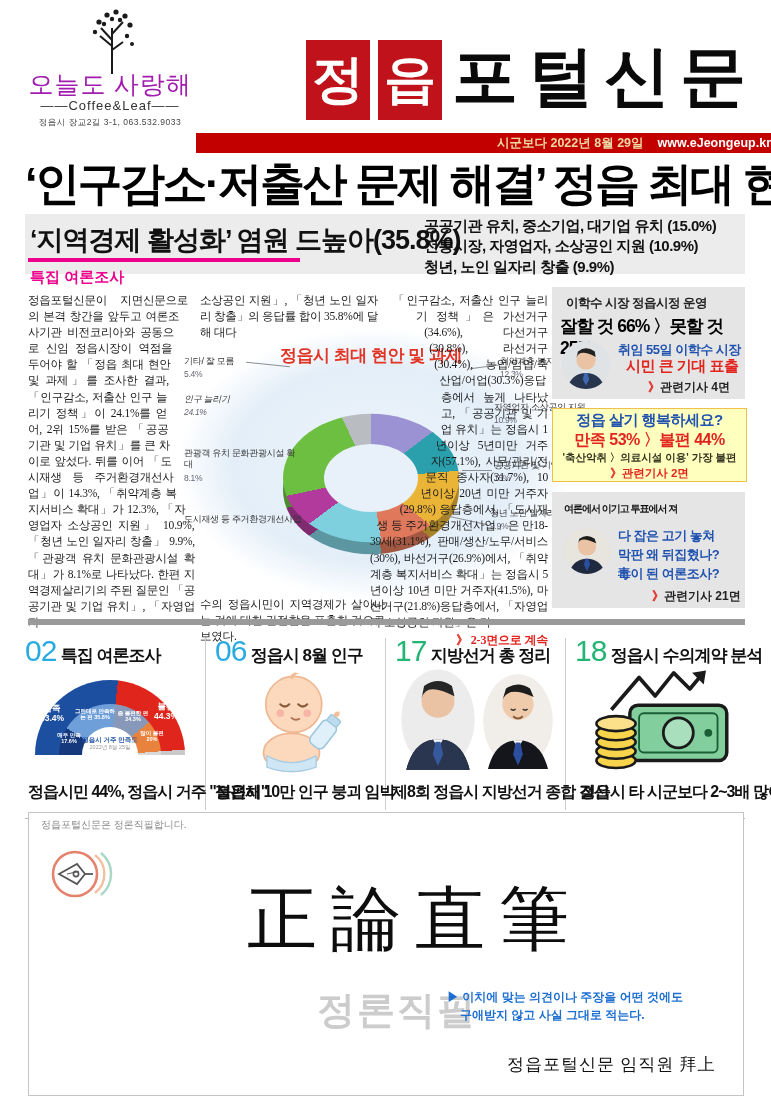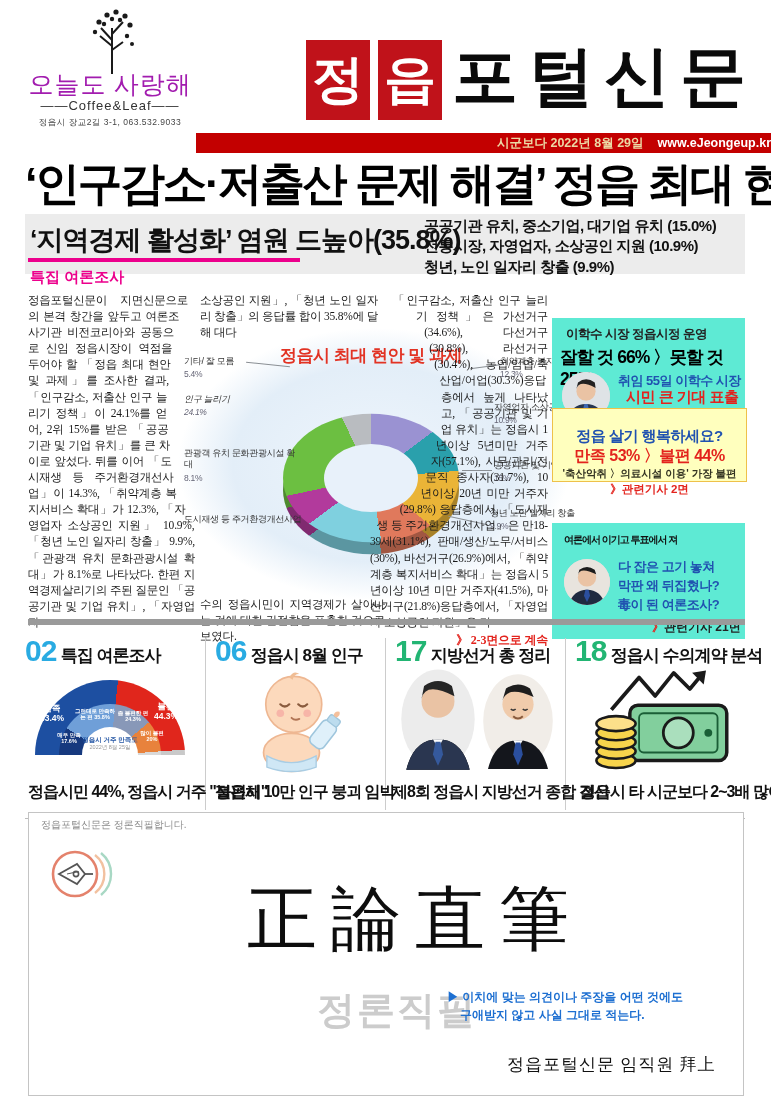--- a/index.html
+++ b/index.html
@@ -34,30 +34,30 @@
   .chart-ellipse{border-radius:50%;background:radial-gradient(ellipse closest-side,#eef5fc 0%,#e3eef8 72%,rgba(227,238,248,0) 100%);}
   .chart-title{color:#e23324;font-size:17px;font-weight:800;text-align:center;letter-spacing:-.5px;}
   .donut-face{border-radius:50%;}
   #donut-base{transform:scaleY(.73);filter:brightness(.72);}
   #donut-top{transform:scaleY(.73);}
   .donut-hole{border-radius:50%;background:#e8f1fa;}
   .dlab{font-size:9px;color:#333;line-height:1.25;letter-spacing:-.3px;}
   .dlab .pct{display:block;color:#667;font-size:8.5px;margin-top:2px;}
   .leader{background:#8a8f94;height:1px;}
   
-  .sbox{background:#5eead4;margin-top:31px;}
+  .sbox{background:#e5e5e5;}
   .sbox-title{font-size:12.5px;font-weight:600;color:#222;letter-spacing:-.5px;}
   .sbox-score{font-size:17.5px;font-weight:900;letter-spacing:-1px;color:#000;}
   .blue{color:#2052b0;} .red{color:#e3231d;}
   .sbox-rel{font-size:12px;font-weight:700;color:#222;}
   .ybox{background:#ffffbe;border:1px solid #eec14a;}
   .photo{border-radius:50%;overflow:hidden;background:#dcdcdc;}
   .graybar{background:#9a9a9a;}
   
-  .sec-num{font-size:30px;font-weight:700;letter-spacing:-1px;}
+  .sec-num{font-size:30px;font-weight:400;letter-spacing:-1px;}
   .sec-label{font-size:17px;font-weight:800;letter-spacing:-1px;color:#111;}
   .sec-cap{font-size:16px;font-weight:800;letter-spacing:-1px;color:#111;white-space:nowrap;}
   .vline{width:1px;background:#ccc;}
   .hline{height:1px;background:#bbb;}
   
   #gauge{overflow:hidden;}
   .glab{position:absolute;color:#fff;font-weight:bold;line-height:1.15;text-align:center;}
   .gcenter{color:#2456a4;font-size:6.5px;font-weight:bold;text-align:center;line-height:1.3;}
   .gdate{color:#999;font-size:5.5px;font-weight:normal;display:block;}
   
@@ -182,21 +182,21 @@
       </svg>
     </div>
     <div class="abs blue" style="left:66px;top:54px;font-size:13px;font-weight:800;letter-spacing:-.5px;">취임 55일 이학수 시장</div>
     <div class="abs red" style="left:74px;top:70px;font-size:15px;font-weight:900;letter-spacing:-.5px;">시민 큰 기대 표출</div>
     <div class="abs sbox-rel" style="left:96px;top:92px;">
       <span class="red">》</span><span>관련기사 4면</span>
     </div>
   </div>
 
   <div class="abs ybox" style="left:552px;top:408px;width:193px;height:72px;text-align:center;">
-    <div class="blue" style="margin-top:18px;font-size:15px;font-weight:900;letter-spacing:-.5px;">정읍 살기 행복하세요?</div>
+    <div class="blue" style="margin-top:2px;font-size:15px;font-weight:900;letter-spacing:-.5px;">정읍 살기 행복하세요?</div>
     <div class="red" style="font-size:16px;font-weight:900;letter-spacing:-.5px;">만족 53% 〉불편 44%</div>
     <div style="font-size:10.5px;font-weight:800;color:#332;">'축산악취 〉의료시설 이용' 가장 불편</div>
     <div class="red" style="font-size:11.5px;font-weight:900;margin-top:1px;">》관련기사 2면</div>
   </div>
 
   <div class="abs sbox" style="left:552px;top:492px;width:193px;height:116px;">
     <div style="margin:10px 0 0 12px;font-size:10px;font-weight:900;letter-spacing:-1px;">여론에서 이기고 투표에서 져</div>
     <div class="abs photo" style="left:12px;top:36px;width:46px;height:46px;">
       <svg width="46" height="46" viewBox="0 0 60 60">
         <rect width="60" height="60" fill="#e8e4de"></rect>

